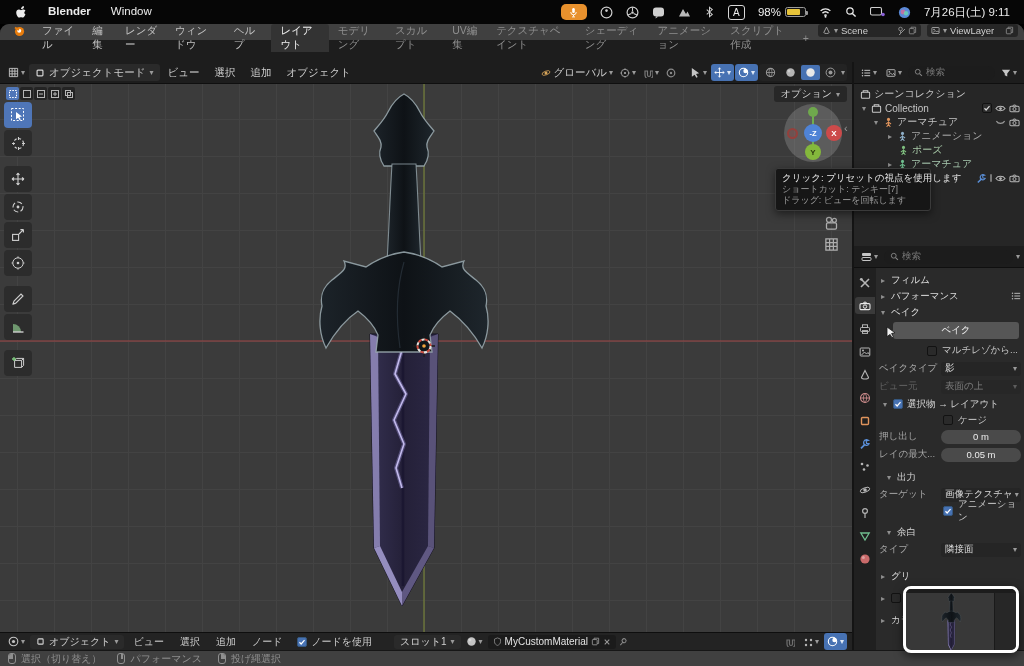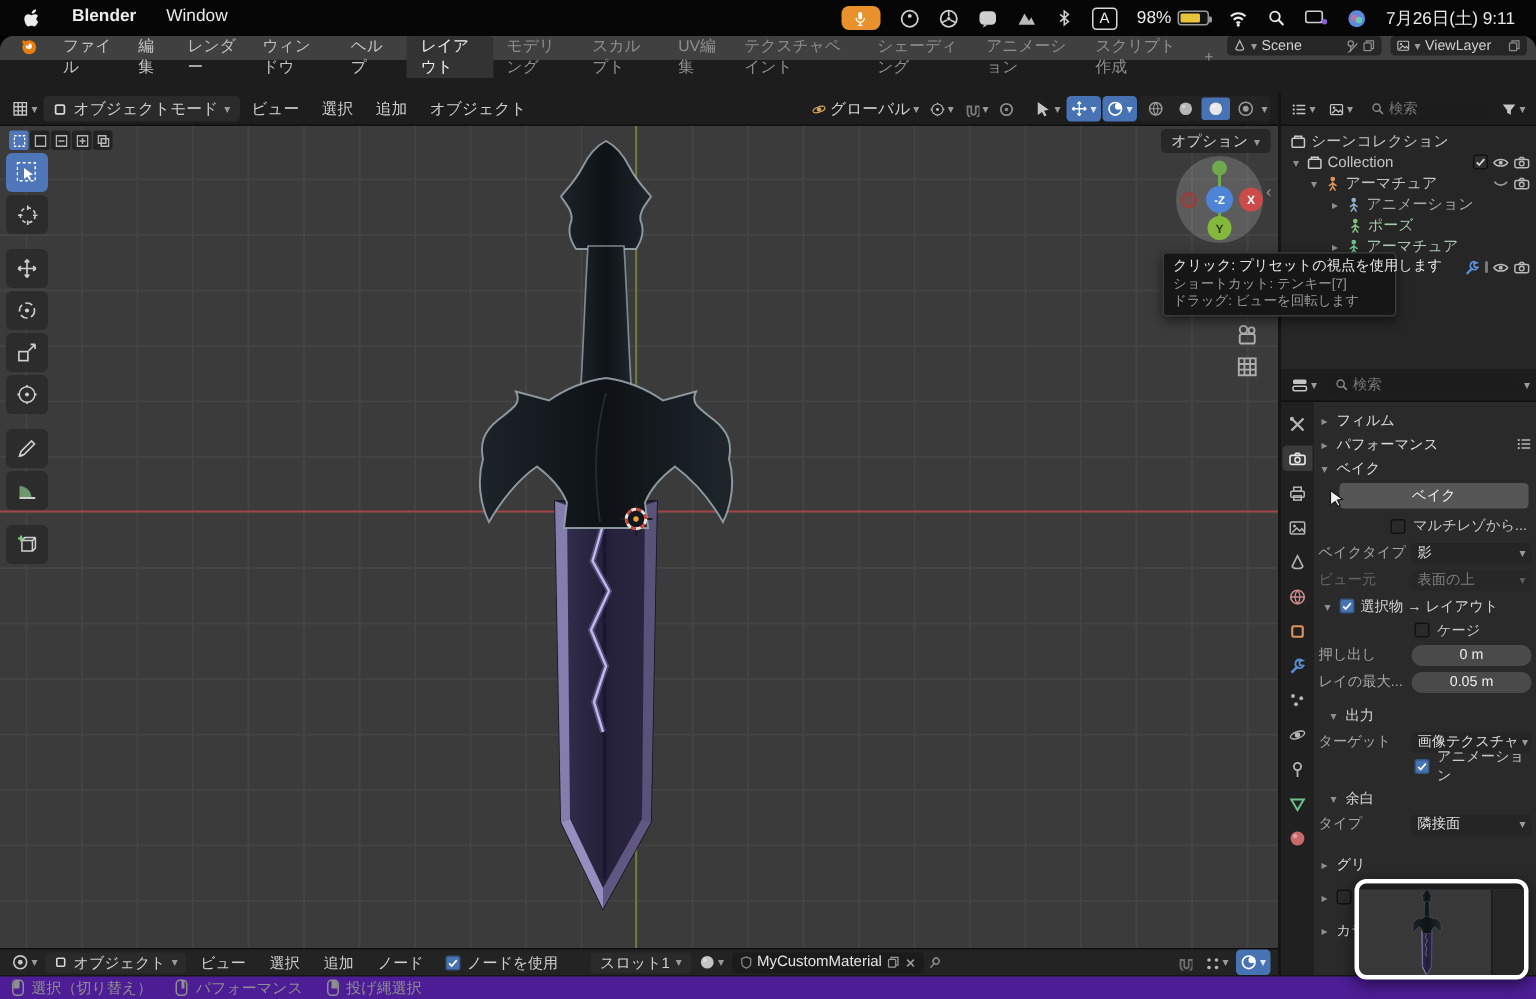--- a/index.html
+++ b/index.html
@@ -60,21 +60,21 @@
 .tip{position:absolute;left:775px;top:168px;width:156px;background:#161616;border:1px solid #3a3a3a;border-radius:3px;padding:3px 6px 4px;z-index:50;box-shadow:0 3px 8px rgba(0,0,0,.5)}
 .tip .t1{font-size:9.5px;color:#e6e6e6;line-height:12px;white-space:nowrap}
 .tip .t2{font-size:9px;color:#999;line-height:11px;white-space:nowrap}
 
 .shhdr{position:absolute;top:608px;left:0;width:852px;height:18px;background:#232323;border-top:1px solid #0e0e0e;display:flex;align-items:center;font-size:10px;color:#cfcfcf;padding:0 5px;gap:2px}
 .shhdr .hsel{height:14px}
 .matfield{display:flex;align-items:center;gap:3px;background:#1b1b1b;border-radius:3px;height:14px;padding:0 5px;color:#e3e3e3}
 .cb{width:10px;height:10px;border-radius:2px;background:#2a2a2a;border:1px solid #121212;display:flex;align-items:center;justify-content:center}
 .cb.on{background:#4772b3;border-color:#35577f}
 
-.statbar{position:absolute;top:626px;left:0;width:1024px;height:16px;background:#4c1d95;border-top:1px solid #161616;display:flex;align-items:center;gap:16px;padding:0 8px;font-size:10px;color:#8f8f8f}
+.statbar{position:absolute;top:626px;left:0;width:1024px;height:16px;background:#404040;border-top:1px solid #161616;display:flex;align-items:center;gap:16px;padding:0 8px;font-size:10px;color:#8f8f8f}
 .mouse{width:8px;height:11px;border:1px solid #8f8f8f;border-radius:3px;position:relative}
 .mouse i{position:absolute;background:#8f8f8f}
 .mouse.lmb i{left:0;top:0;width:4px;height:5px;border-radius:2px 0 0 0}
 .mouse.mmb i{left:2.5px;top:0;width:2px;height:5px}
 .mouse.rmb i{right:0;top:0;width:4px;height:5px;border-radius:0 2px 0 0}
 
 .rcol{position:absolute;top:38px;left:852px;width:172px;height:588px;border-left:2px solid #141414;background:#282828}
 .outhdr{height:22px;background:#1d1d1d;border-bottom:1px solid #0f0f0f;display:flex;align-items:center;gap:3px;padding:0 4px}
 .search{flex:1;height:14px;background:#1c1c1c;border-radius:7px;display:flex;align-items:center;gap:3px;padding:0 6px;color:#777;font-size:9.5px}
 .otree{padding-top:3px;height:162px;background:#262626;font-size:10px;color:#c5c5c5}

